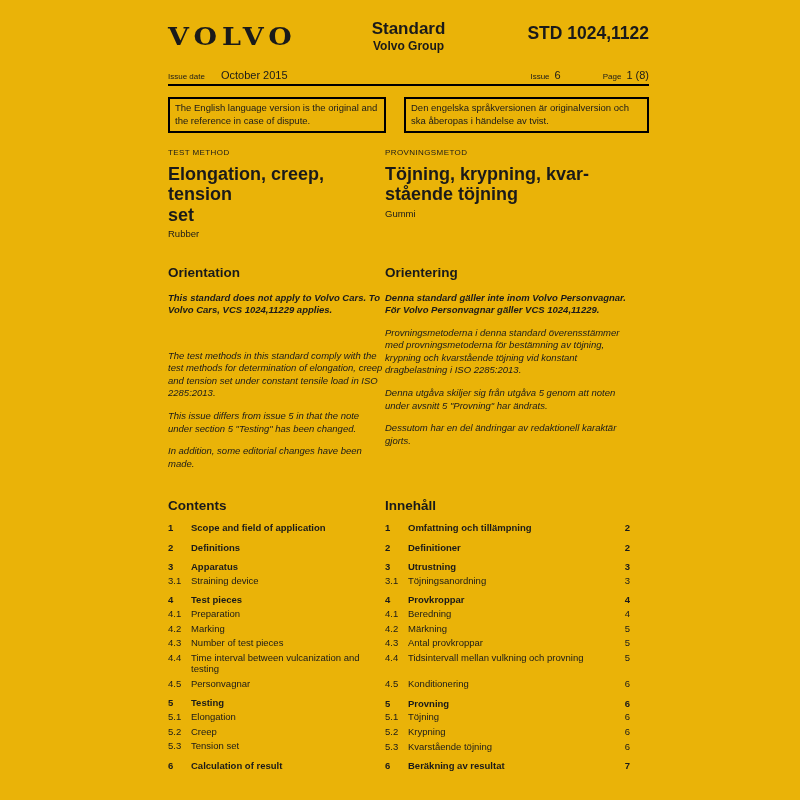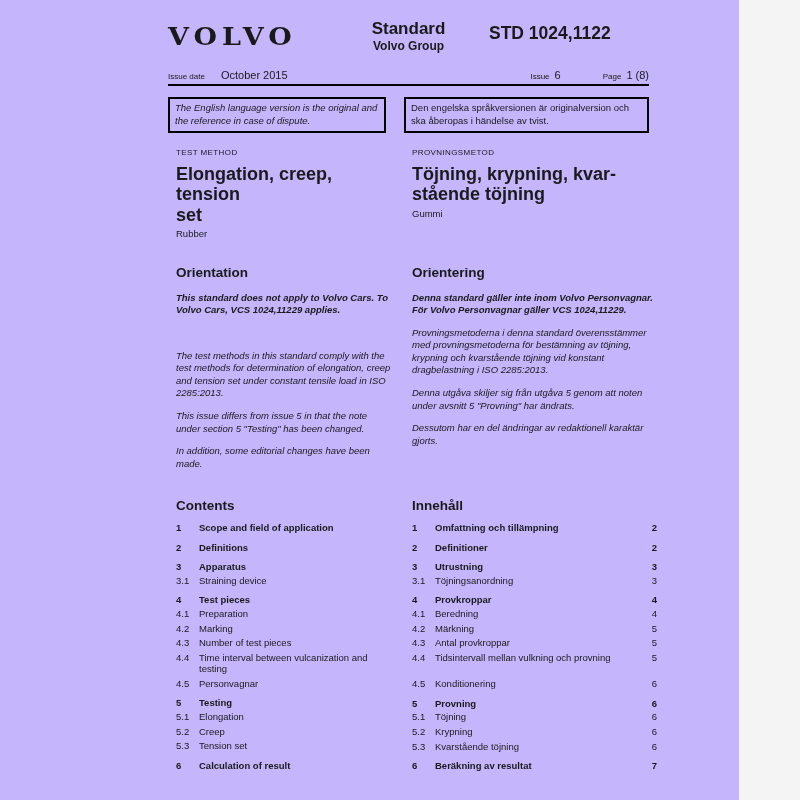--- a/index.html
+++ b/index.html
@@ -1,21 +1,21 @@
 <!DOCTYPE html>
 <html><head>
 <meta charset="utf-8">
 <style>
   * { margin: 0; padding: 0; box-sizing: border-box; }
   html, body { background: #f4f4f4; }
   .page {
     position: relative;
-    width: 739px;
+    width: 800px;
     height: 800px;
-    background: #c4b5fd;
+    background: #eab308;
     color: #1a1a1a;
     font-family: "Liberation Sans", sans-serif;
     overflow: hidden;
   }
   .content {
     position: absolute;
     left: 168px;
     top: 20px;
     width: 481px;
   }
@@ -30,20 +30,21 @@
     letter-spacing: 5px;
     line-height: 1;
     padding-top: 3px;
     transform: scaleY(0.92);
   }
   .header-center { flex: 1; text-align: center; }
   .doc-type { font-size: 17px; font-weight: 700; line-height: 1.1; }
   .org { font-size: 12px; font-weight: 700; }
   .doc-number {
     width: 160px;
+    text-align: right;
     font-size: 17.5px;
     font-weight: 700;
     padding-top: 3px;
     white-space: nowrap;
   }
 
   .issue-row {
     margin-top: 16px;
     display: flex;
     align-items: baseline;
@@ -57,30 +58,28 @@
   .rule { border-bottom: 2px solid #000; margin-top: 3px; }
 
   
   .notices { margin-top: 11px; display: flex; gap: 18px; }
   .notice {
     border: 2.5px solid #000;
     padding: 3px 5px 4px;
     font-size: 9.5px;
     line-height: 1.35;
   }
-  .notice.en { width: 218px; font-style: italic; }
+  .notice.en { width: 218px; }
   .notice.sv { width: 245px; }
 
   
   .body-grid {
     margin-top: 15px;
     display: grid;
     grid-template-columns: 217px 245px;
-    column-gap: 19px;
-    margin-left: 8px;
   }
 
   .kicker { font-size: 8px; letter-spacing: 0.4px; }
   .title {
     margin-top: 7px;
     font-size: 18px;
     font-weight: 700;
     line-height: 1.12;
     white-space: pre-line;
   }

